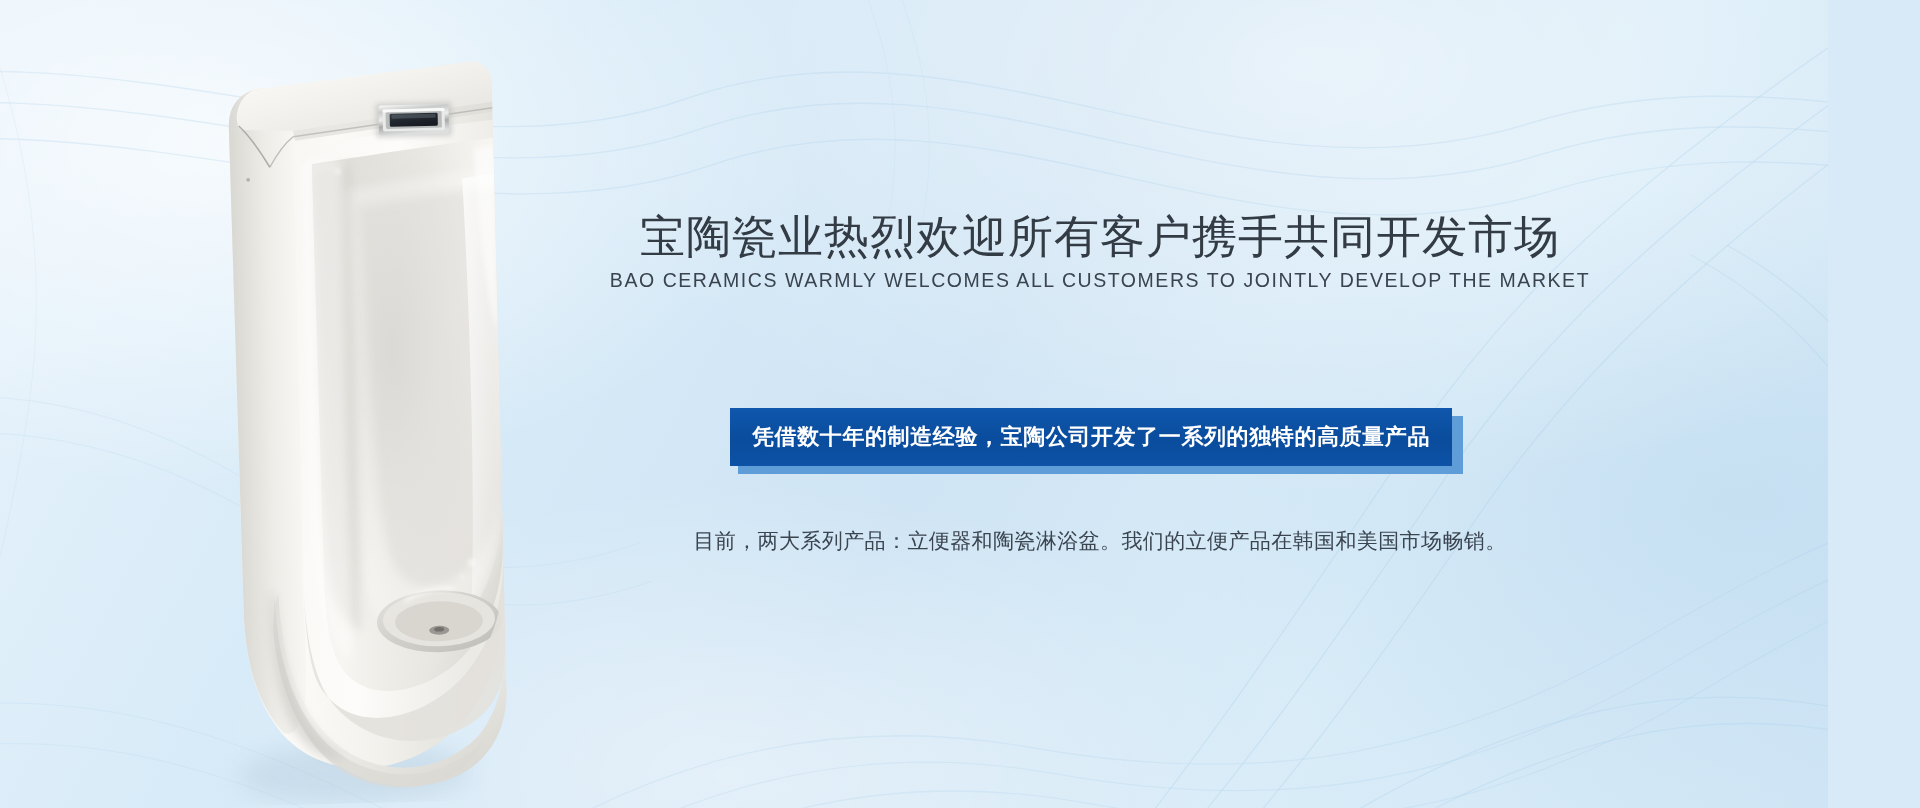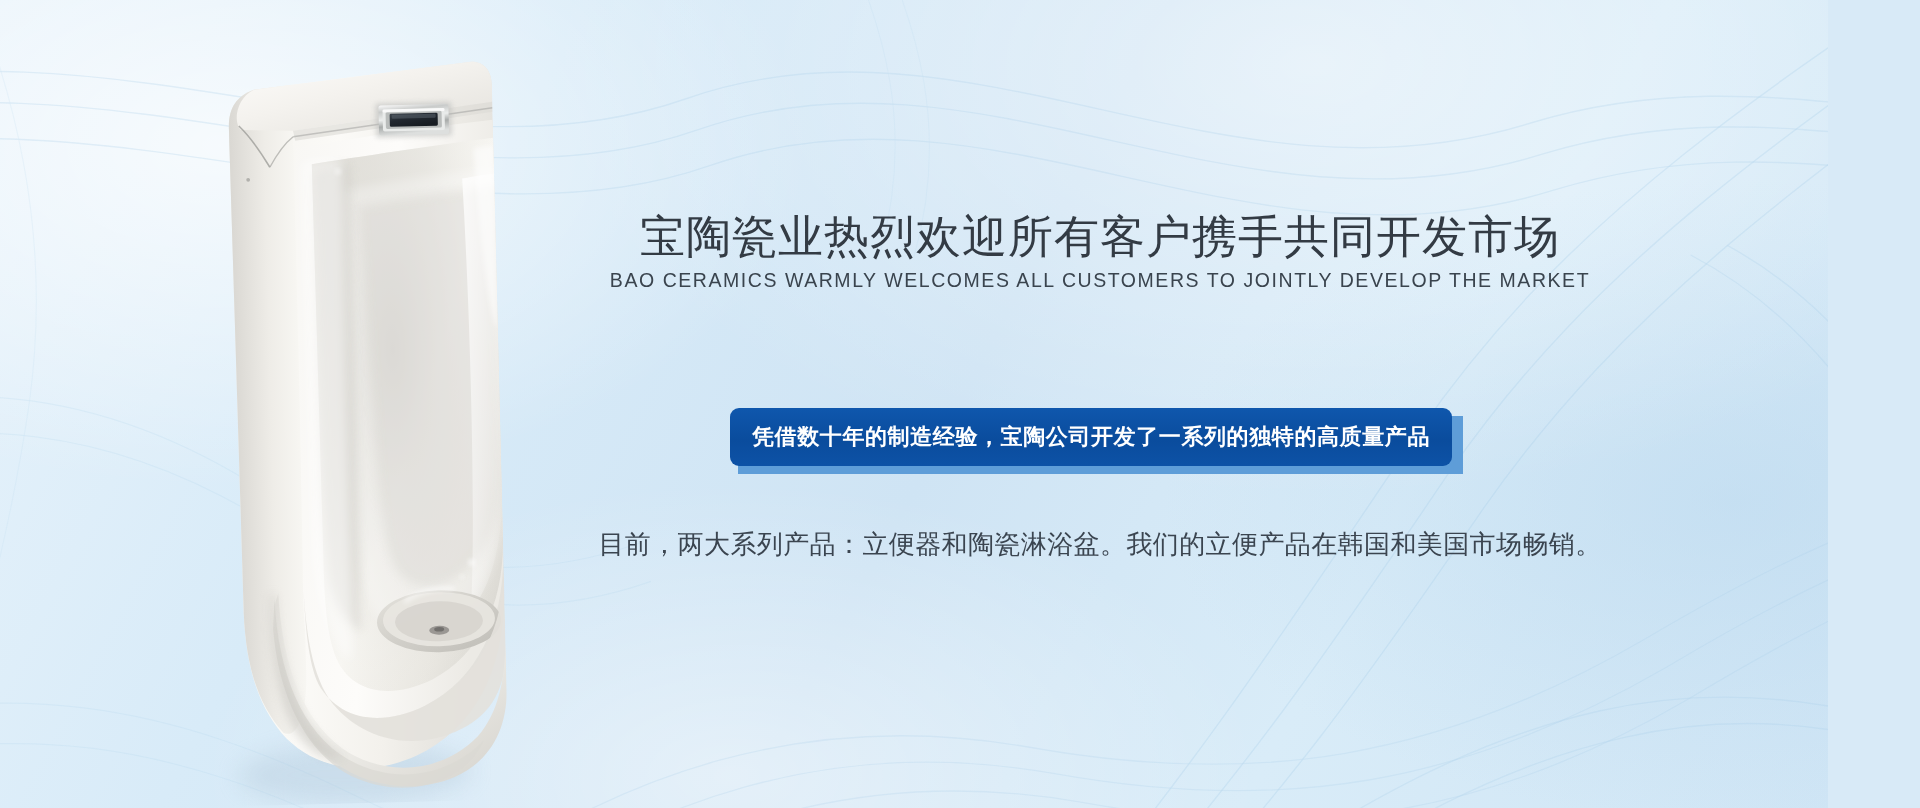--- a/index.html
+++ b/index.html
@@ -85,36 +85,36 @@
     position:absolute;
     left:8px; top:8px;
     width:725px; height:58px;
     background:#5e9dd8;
   }
   .ribbon {
     position:absolute;
     left:0; top:0;
     width:722px; height:58px;
     background:linear-gradient(180deg,#0f57ad 0%,#0a4c9d 55%,#0d52a6 100%);
-    display:flex; align-items:center; justify-content:center;border-radius:9px;
+    display:flex; align-items:center; justify-content:center;
   }
   .ribbon-text {
     color:#ffffff;
     font-size:22px;
     font-weight:700;
     letter-spacing:.6px;
     white-space:nowrap;
   }
 
   .tagline {
     position:absolute;
     left:0; top:527px;
     width:1020px;
     text-align:center;
-    font-size:26px;
+    font-size:21px;
     color:#3b4550;
     letter-spacing:.4px;
     white-space:nowrap;
   }
 </style>
 </head>
 <body>
 
 <div id="stage">
 

